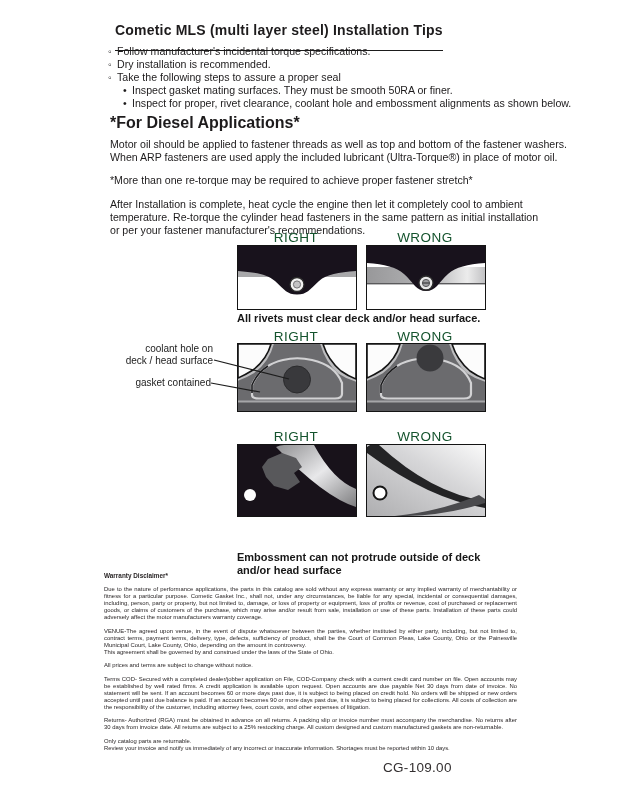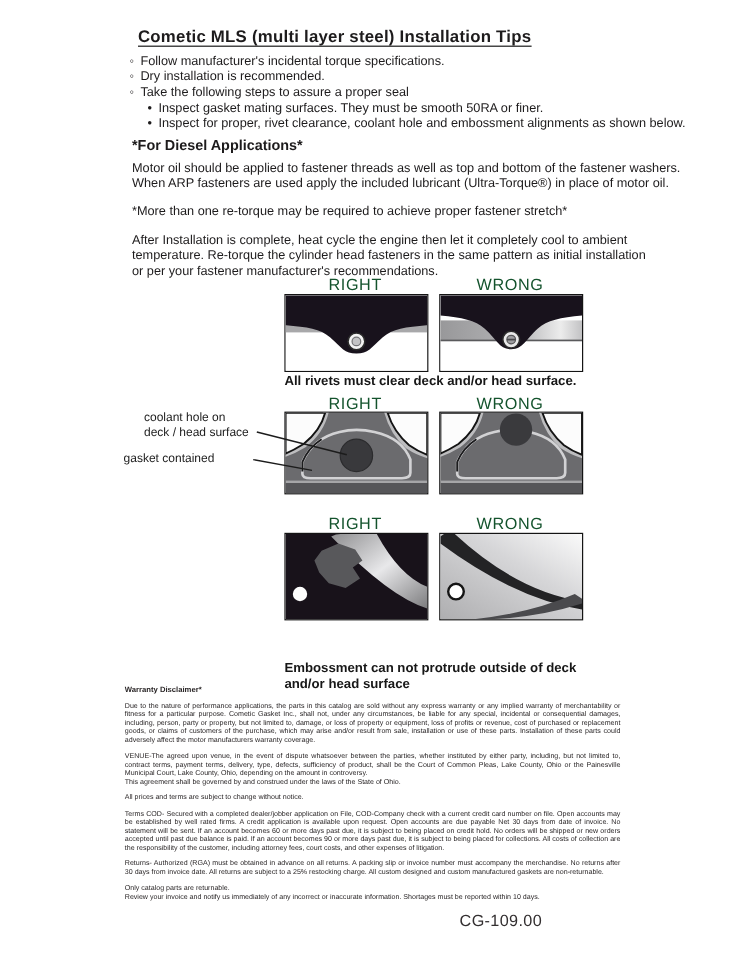--- a/index.html
+++ b/index.html
@@ -5,41 +5,41 @@
   html,body{margin:0;padding:0;background:#ffffff;}
   .page{
     position:relative;width:618px;height:800px;background:#ffffff;
     font-family:"Liberation Sans","DejaVu Sans",sans-serif;color:#1d1b1c;
     overflow:hidden;
   }
   
   .title{
     position:absolute;left:115px;top:22px;margin:0;
     font-size:14px;font-weight:bold;letter-spacing:0.2px;
-    border-bottom:1.5px solid #1b1b1b;padding-bottom:0;
+    border-bottom:1.5px solid #1b1b1b;padding-bottom:12px;
   }
   
   .tips{position:absolute;left:108px;top:45px;width:486px;font-size:10.6px;line-height:13px;}
   .tips .row{display:flex;white-space:nowrap;}
   .tips .marker{width:9px;flex:0 0 9px;text-align:left;}
   .tips .sub{margin-left:15px;}
   .tips .sub .marker{width:9px;}
   
   .diesel{position:absolute;left:110px;top:114px;width:478px;}
-  .diesel h2{margin:0 0 6px 0;font-size:12px;font-weight:bold;}
+  .diesel h2{margin:0 0 6px 0;font-size:16px;font-weight:bold;}
   .diesel p{margin:0 0 10px 0;font-size:10.6px;line-height:13.2px;white-space:pre-line;}
   
   .dgLabel{position:absolute;width:118px;text-align:center;font-size:13.5px;
     letter-spacing:0.5px;color:#14532d;}
   .dgBox{position:absolute;border:1.8px solid #141414;background:#fff;}
   .dgBox svg{display:block;}
   .caption{position:absolute;font-size:11px;font-weight:bold;line-height:13px;
     color:#171717;white-space:pre-line;}
   .annot{position:absolute;font-size:10px;line-height:11.5px;color:#1c1c1c;
-    white-space:pre-line;}
+    text-align:right;white-space:pre-line;}
   .leader{position:absolute;pointer-events:none;}
   
   .disclaimer{position:absolute;left:104px;top:572px;width:413px;color:#2a2627;}
   .disclaimer h3{margin:0 0 7px 0;font-size:6.4px;font-weight:bold;}
   .disclaimer p{margin:0 0 6.5px 0;font-size:5.9px;line-height:7px;
     text-align:justify;white-space:pre-line;}
   
   .footer{position:absolute;left:383px;top:760px;font-size:13.5px;color:#332f30;letter-spacing:0.3px;text-align:right;}
 </style>
 </head>

